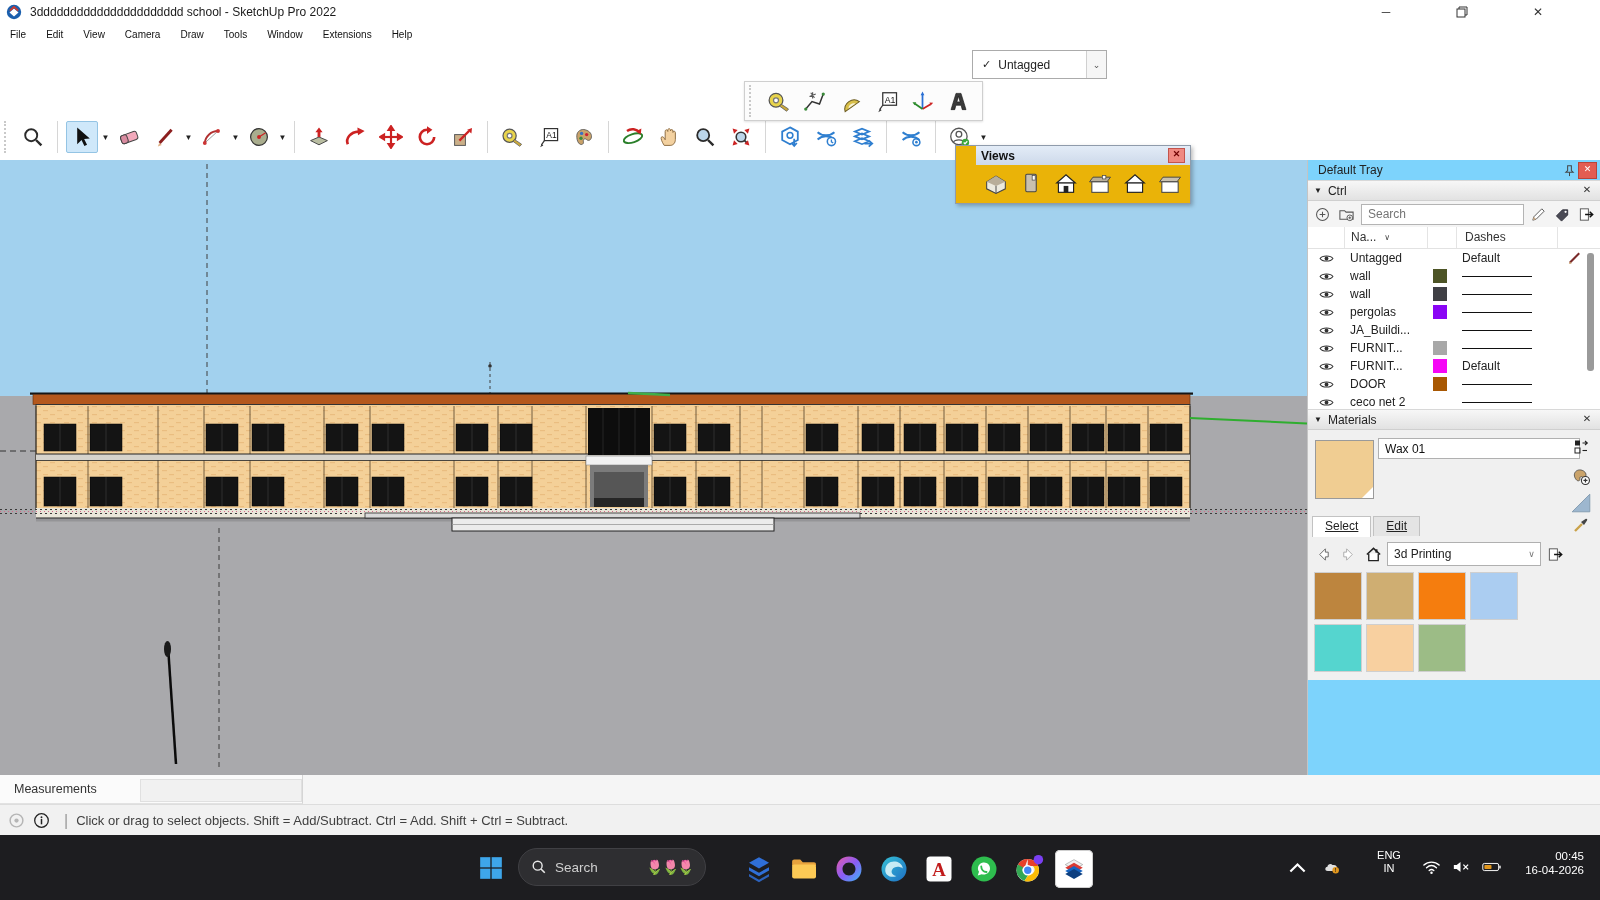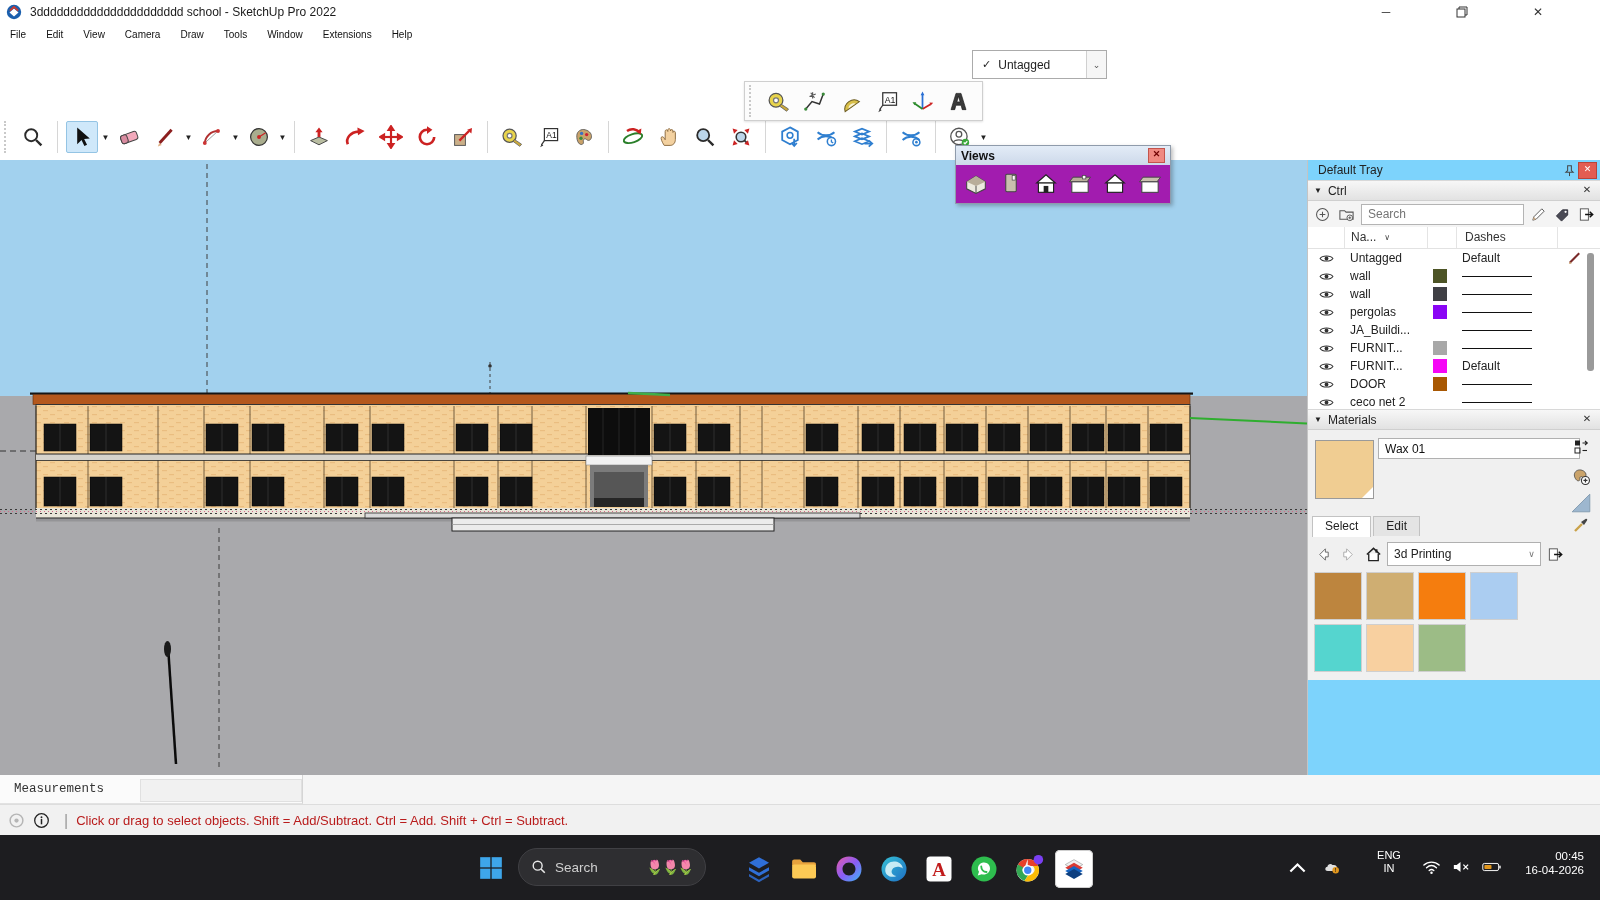--- a/index.html
+++ b/index.html
@@ -29,21 +29,21 @@
   .ctb .tbtn svg{width:25px;height:25px;}
   
   .tagcombo{position:absolute;left:972px;top:5px;width:133px;height:27px;background:#fff;border:1px solid #ababab;
             display:flex;align-items:center;font-size:12px;color:#222;}
   .tagcombo .chk{margin:0 7px 0 9px;font-size:11px;}
   .tagcombo .dd{margin-left:auto;width:19px;height:100%;border-left:1px solid #d0d0d0;display:flex;align-items:center;justify-content:center;font-size:9px;color:#555;background:#f6f6f6;}
   
   .workarea{position:absolute;top:160px;left:0;width:1600px;height:615px;}
   .viewport{position:absolute;left:0;top:0;width:1307px;height:615px;}
   
-  .views{position:absolute;left:955px;top:145px;width:214px;height:57px;background:#a21caf;border:1px solid #8f9bab;box-shadow:2px 2px 4px rgba(0,0,0,.25);z-index:6;}
+  .views{position:absolute;left:955px;top:145px;width:214px;height:57px;background:#eab308;border:1px solid #8f9bab;box-shadow:2px 2px 4px rgba(0,0,0,.25);z-index:6;padding-left:20px;}
   .views-title{height:19px;background:linear-gradient(#e3ecf7,#cdd9ea);display:flex;align-items:center;padding:0 5px;font-size:12px;font-weight:bold;color:#111;}
   .vclose{margin-left:auto;width:15px;height:13px;background:#ef8981;border:1px solid #c4544c;color:#6d0000;font-size:9px;line-height:11px;text-align:center;}
   .views-body{display:flex;align-items:center;gap:2px;padding:3px 4px;}
   .vbtn{width:33px;height:30px;display:flex;align-items:center;justify-content:center;}
   .vbtn svg{width:28px;height:24px;}
   
   .tray{position:absolute;left:1307px;top:0;width:293px;height:615px;background:#7dd3fc;border-left:1px solid #c4c4c4;font-size:12px;color:#222;}
   .tray-title{height:20px;display:flex;align-items:center;padding:0 4px 0 10px;}
   .tray-title .sp{flex:1;}
   .pinbtn{width:18px;height:16px;display:flex;align-items:center;justify-content:center;}
@@ -72,37 +72,37 @@
   .tag-row .dash .line{width:70px;height:0;border-top:1.6px solid #111;}
   .tag-row .pc{margin-left:12px;width:18px;height:18px;}
   .tscroll{position:absolute;right:7px;top:4px;width:7px;height:118px;background:#9a9a9a;border-radius:3px;}
   
   .mat-body{position:relative;height:250px;background:#f0f0f0;}
   .mat-preview{position:absolute;left:7px;top:10px;width:57px;height:57px;background:#f0cd92;border:1px solid #9a9a9a;}
   .mat-preview .fold{position:absolute;right:0;bottom:0;width:0;height:0;border-left:11px solid transparent;border-bottom:11px solid #fff;}
   .mat-name{position:absolute;left:70px;top:8px;width:188px;height:19px;background:#fff;border:1px solid #b0b0b0;font-size:12px;padding:0 6px;font-family:inherit;color:#111;}
   .mat-ib{position:absolute;width:20px;height:20px;}
   .mat-tabs{position:absolute;left:4px;top:84px;display:flex;align-items:flex-end;height:22px;}
-  .mtab{padding:2px 12px 3px;border:1px solid #c2c2c2;border-bottom:none;background:#e4e4e4;margin-right:2px;}
+  .mtab{padding:2px 12px 3px;border:1px solid #c2c2c2;border-bottom:none;background:#e4e4e4;margin-right:2px;text-decoration:underline;}
   .mtab.on{background:#fff;position:relative;top:1px;padding-bottom:4px;}
   .mat-nav{position:absolute;left:4px;top:112px;display:flex;align-items:center;gap:3px;width:278px;}
   .mat-nav .nbtn{width:22px;height:22px;display:flex;align-items:center;justify-content:center;}
   .mat-sel{height:22px;flex:1;max-width:146px;background:#fff;border:1px solid #b0b0b0;display:flex;align-items:center;padding-left:6px;}
   .mat-sel .dd{margin-left:auto;width:17px;text-align:center;color:#777;font-size:9px;}
   .swgrid{position:absolute;left:6px;top:142px;width:240px;display:flex;flex-wrap:wrap;gap:4px;}
   .swatch{width:48px;height:48px;border:1px solid #cfcfcf;box-sizing:border-box;}
   
-  .measurebar{position:absolute;top:775px;left:0;width:1600px;height:29px;background:#f5f5f5;font-family:Liberation Mono, monospace;}
+  .measurebar{position:absolute;top:775px;left:0;width:1600px;height:29px;background:#f5f5f5;}
   .mpanel{position:absolute;left:0;top:0;width:302px;height:28px;background:#fbfbfb;border-right:1px solid #d5d5d5;border-bottom:1px solid #e2e2e2;display:flex;align-items:center;}
   .mpanel .lbl{margin-left:14px;font-size:12.5px;color:#333;}
   .mpanel input{position:absolute;left:140px;top:4px;width:156px;height:19px;border:1px solid #e0e0e0;background:#f1f1f1;font-family:inherit;}
   .statusbar{position:absolute;top:804px;left:0;width:1600px;height:31px;background:#f1f1f1;border-top:1px solid #ddd;display:flex;align-items:center;}
   .statusbar .ic{width:17px;height:17px;margin-left:8px;}
   .statusbar .bar{color:#999;margin:0 8px 0 14px;}
-  .statusbar .hint{font-size:13px;color:#b91c1c;}
+  .statusbar .hint{font-size:13px;color:#404040;}
   
   .taskbar{position:absolute;top:835px;left:0;width:1600px;height:65px;background:#1d1d20;}
   .tb-item{position:absolute;display:flex;align-items:center;justify-content:center;}
   .startbtn{left:474px;top:16px;width:34px;height:34px;}
   .startbtn svg{width:26px;height:26px;}
   .searchpill{left:518px;top:13px;width:188px;height:38px;background:#2e2e31;border:1px solid #404044;border-radius:19px;display:flex;align-items:center;padding:0 12px;box-sizing:border-box;}
   .searchpill .mg{width:16px;height:16px;margin-right:8px;}
   .searchpill .ph{color:#cfcfcf;font-size:13.5px;flex:1;}
   .searchpill .em{font-size:14px;letter-spacing:-2px;}
   .appicon{top:15px;width:38px;height:38px;border-radius:5px;}

